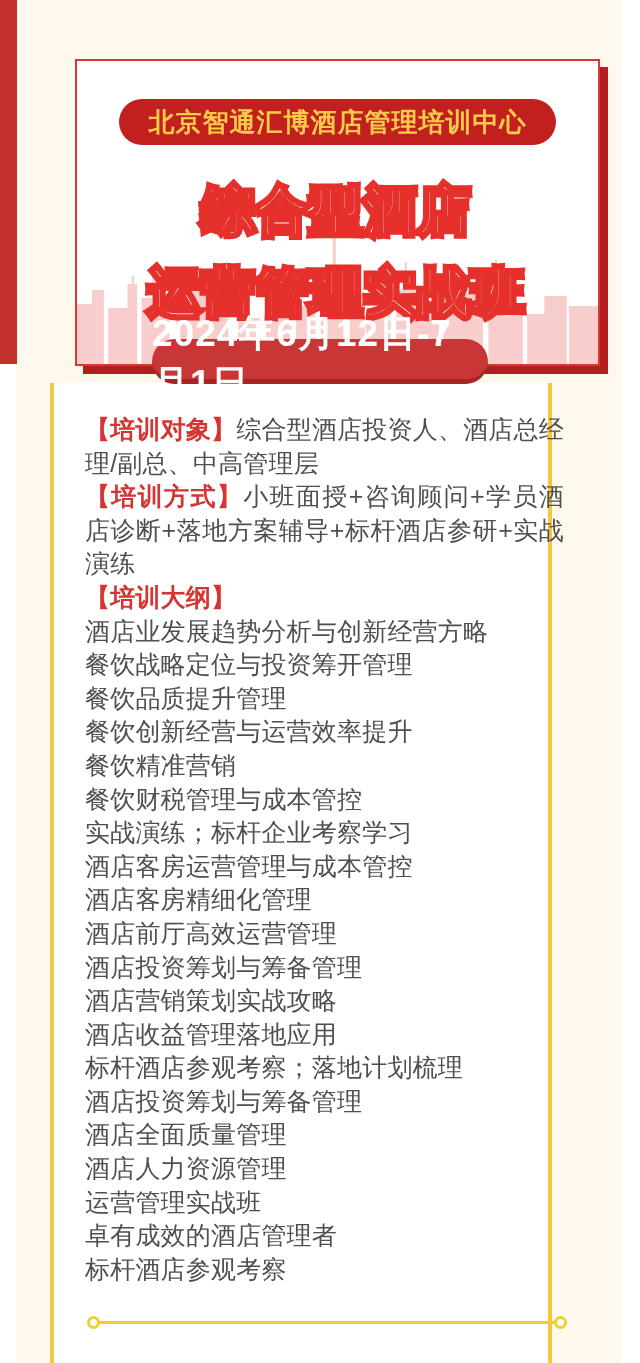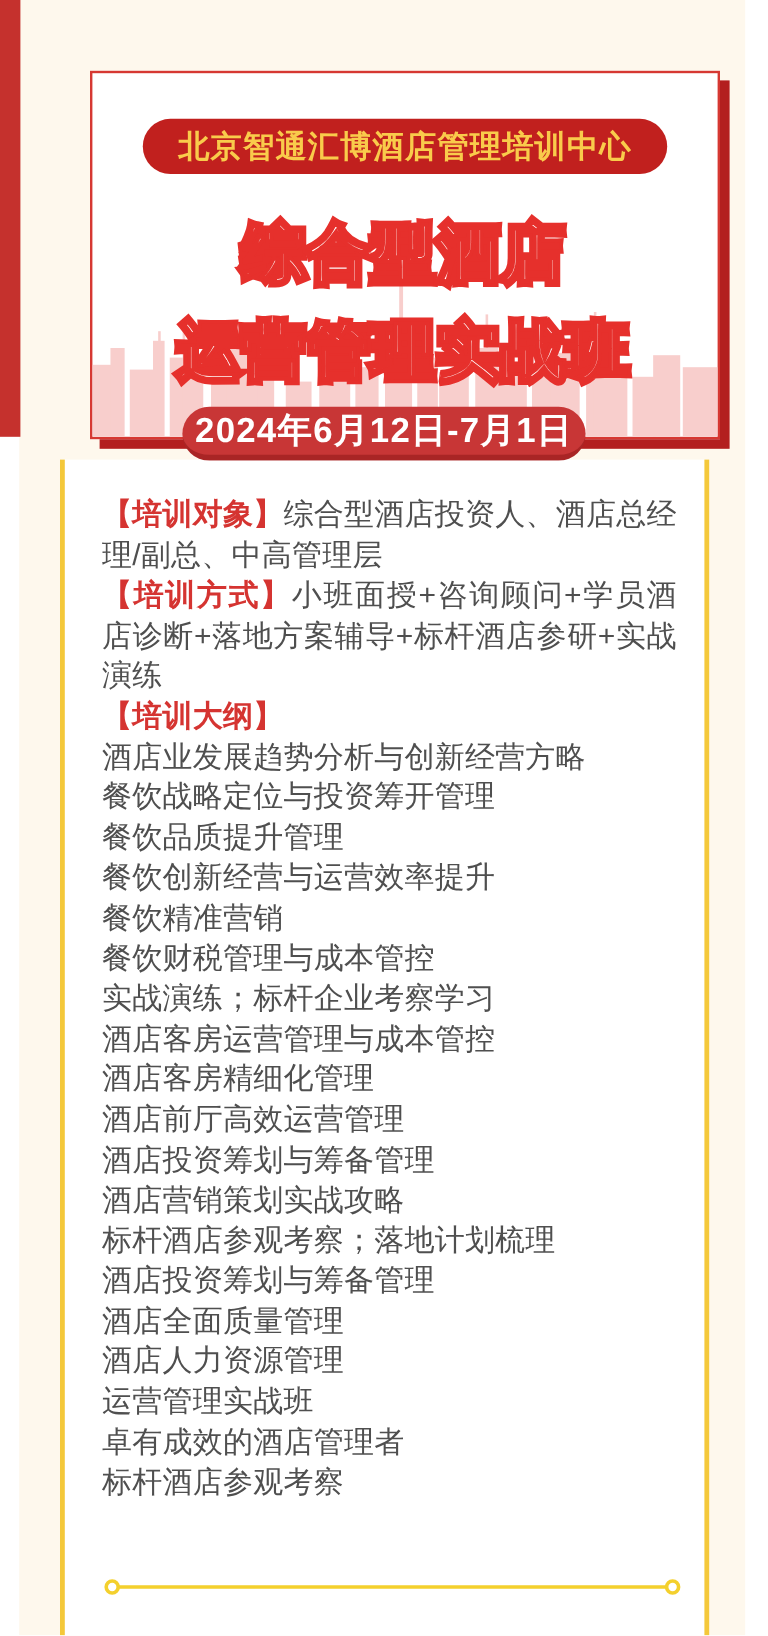--- a/index.html
+++ b/index.html
@@ -45,27 +45,27 @@
   }
   .hero-title.line1 { top:116px; }
   .hero-title.line2 { top:198px; }
   .skyline {
     position:absolute; left:0; bottom:0; width:100%; height:178px; z-index:1;
   }
   .date-pill {
     position:absolute; left:152px; top:339px; width:336px; height:45px;
     background:#C83636; border-radius:24px; border-bottom:5px solid #A92525;
     display:flex; align-items:center; justify-content:center;
-    color:#ffffff; font-size:29px; font-weight:bold; letter-spacing:1px;
+    color:#ffffff; font-size:37px; font-weight:bold; letter-spacing:1px;
     z-index:4;
   }
 
   
   .content-card {
-    position:absolute; left:50px; top:383px; width:541px; height:980px;
+    position:absolute; left:50px; top:383px; width:502px; height:980px;
     background:#ffffff;
     border-left:4px solid #F4C83A; border-right:4px solid #F4C83A;
     z-index:1;
   }
   .content-text {
     position:absolute; left:31px; top:30px; width:479px;
     font-size:25px; line-height:33.6px; color:#4F4F4F;
     text-align:justify; letter-spacing:0.2px;
   }
   .sec-label { color:#D53431; font-weight:bold; }
@@ -145,20 +145,21 @@
           <div class="topic-line">餐饮品质提升管理</div>
           <div class="topic-line">餐饮创新经营与运营效率提升</div>
           <div class="topic-line">餐饮精准营销</div>
           <div class="topic-line">餐饮财税管理与成本管控</div>
           <div class="topic-line">实战演练；标杆企业考察学习</div>
           <div class="topic-line">酒店客房运营管理与成本管控</div>
           <div class="topic-line">酒店客房精细化管理</div>
           <div class="topic-line">酒店前厅高效运营管理</div>
           <div class="topic-line">酒店投资筹划与筹备管理</div>
           <div class="topic-line">酒店营销策划实战攻略</div>
+          <div class="topic-line">酒店收益管理落地应用</div>
           <div class="topic-line">标杆酒店参观考察；落地计划梳理</div>
           <div class="topic-line">酒店投资筹划与筹备管理</div>
           <div class="topic-line">酒店全面质量管理</div>
           <div class="topic-line">酒店人力资源管理</div>
           <div class="topic-line">运营管理实战班</div>
           <div class="topic-line">卓有成效的酒店管理者</div>
           <div class="topic-line">标杆酒店参观考察</div>
         </div>
     </div>
     <div class="divider"></div>

